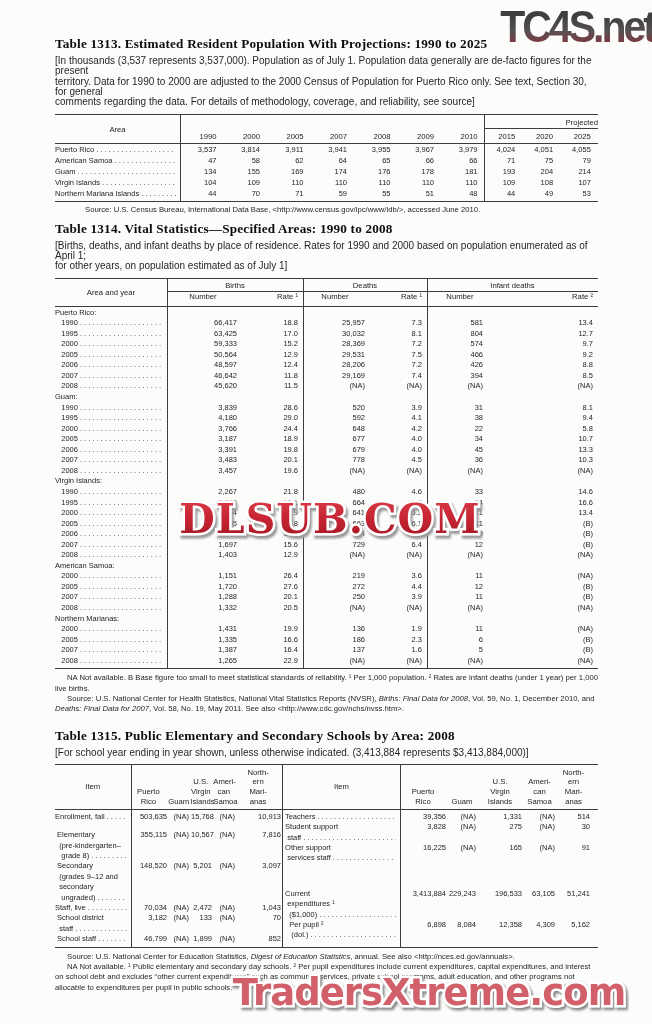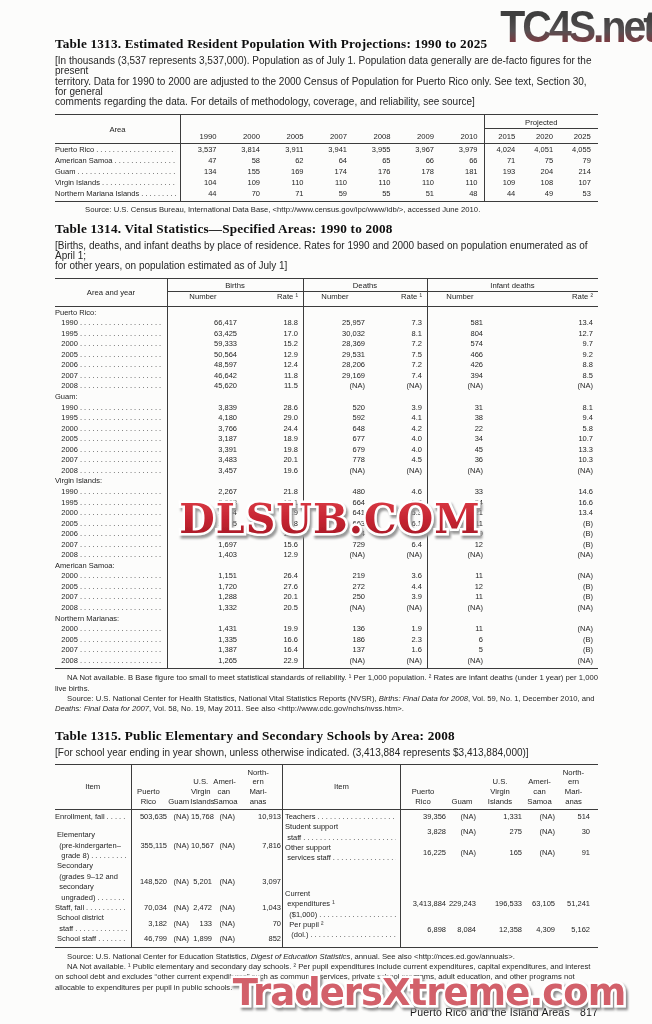--- a/index.html
+++ b/index.html
@@ -10,21 +10,21 @@
   .note{font-size:10px;line-height:10.3px;color:#262626}
   .tbl{position:relative;border-top:1px solid #3c3c3c;border-bottom:1px solid #3c3c3c;margin-top:7px;font-size:7.5px}
   .vd{position:absolute;top:0;bottom:0;width:1px;background:#3c3c3c}
   .hdr{display:flex;border-bottom:1px solid #3c3c3c;font-size:7.7px}
   
   .h13{height:29px}
   .harea13{width:125px;display:flex;align-items:center;justify-content:center}
   .h13r{flex:1;display:flex;flex-direction:column}
   .h13top{display:flex;height:14.5px}
   .h13gap{width:304.5px}
-  .h13proj{flex:1;text-align:center;border-bottom:1px solid #3c3c3c;padding-top:2.5px}
+  .h13proj{flex:1;text-align:right;border-bottom:1px solid #3c3c3c;padding-top:2.5px}
   .h13yrs{display:flex;height:14.5px;align-items:flex-end;padding-bottom:2px}
   .y13h{width:43.5px;text-align:right;padding-right:7px}
   .p13h{width:37.8px;text-align:right;padding-right:7px}
   .l13{width:125px}
   .y13{width:43.5px;padding-right:7px}
   .p13{width:37.8px;padding-right:7px}
   
   .h14{height:28px}
   .harea14{width:112px;display:flex;align-items:center;justify-content:center}
   .h14r{flex:1;display:flex;flex-direction:column}
@@ -50,21 +50,21 @@
   .hitemR{width:117px;display:flex;align-items:center;justify-content:center}
   .hcol{display:flex;flex-direction:column;justify-content:flex-end;padding-bottom:2px;text-align:center}
   .hcol div{line-height:9.8px}
   .lc1{width:38px;padding-right:2px}.lc2{width:22px;padding-right:2px}.lc3{width:23px;padding-right:2px}
   .lc4{width:23px;padding-right:2px}.lc5{width:46px;padding-right:2px}
   .rc1{width:48px;padding-right:2px}.rc2{width:30px;padding-right:2px}.rc3{width:46px;padding-right:2px}
   .rc4{width:33px;padding-right:2px}.rc5{width:41px;padding-right:8px}
   .lI{width:76px}.rI{width:117px}
   .t15wrap .trow{line-height:10.4px}
   
-  .trow{display:flex;align-items:center;line-height:10.8px}
+  .trow{display:flex;align-items:flex-start;line-height:10.8px}
   .tcell{flex:none}
   .num{text-align:right}
   .lblc{overflow:hidden}
   .lline{display:flex;overflow:hidden}
   .ltxt{white-space:pre}
   .lfill{flex:1;overflow:hidden;white-space:nowrap;margin-right:4px;margin-left:2px}
   .lfill::before{content:". . . . . . . . . . . . . . . . . . . . . . . . . . . . . . . . . . . . . . . . ."}
   
   .fn{font-size:7.7px;line-height:10.3px;color:#262626;margin-top:4px}
   .fn p{text-indent:12px}
@@ -784,21 +784,21 @@
               </div>
               <div class="tcell num lc1">148,520</div>
               <div class="tcell num lc2">(NA)</div>
               <div class="tcell num lc3">5,201</div>
               <div class="tcell num lc4">(NA)</div>
               <div class="tcell num lc5">3,097</div>
             </div>
             <div class="trow">
               <div class="tcell lblc lI">
                 <div class="lline">
-                  <span class="ltxt">Staff, fall</span>
+                  <span class="ltxt">Staff, live</span>
                   <span class="lfill"></span>
                 </div>
               </div>
               <div class="tcell num lc1">70,034</div>
               <div class="tcell num lc2">(NA)</div>
               <div class="tcell num lc3">2,472</div>
               <div class="tcell num lc4">(NA)</div>
               <div class="tcell num lc5">1,043</div>
             </div>
             <div class="trow">
@@ -945,23 +945,20 @@
             </div>
           </div>
       </div>
     </div>
 
     <div class="fn">
       <p><span>Source: U.S. National Center for Education Statistics, </span><em>Digest of Education Statistics</em><span>, annual. See also &lt;http://nces.ed.gov/annuals&gt;.</span></p>
       <p>NA Not available. ¹ Public elementary and secondary day schools. ² Per pupil expenditures include current expenditures, capital expenditures, and interest  on school debt and excludes “other current expenditures” such as community services, private school programs, adult education, and other  programs not allocable to expenditures per pupil in public schools.</p>
     </div>
 
-    <div class="folio">
-      <span>Puerto Rico and the Island Areas</span><span class="pg">817</span>
-    </div>
   </div>
 
   <svg class="wm-mid" width="334" height="72" viewBox="0 0 334 72">
     <defs>
       <linearGradient id="rg" x1="0" y1="0" x2="0" y2="1">
         <stop offset="0.1" stop-color="#d93a44"></stop>
         <stop offset="0.55" stop-color="#c32230"></stop>
         <stop offset="1" stop-color="#9c1a24"></stop>
       </linearGradient>
       <filter id="ds" x="-10%" y="-10%" width="125%" height="135%">

